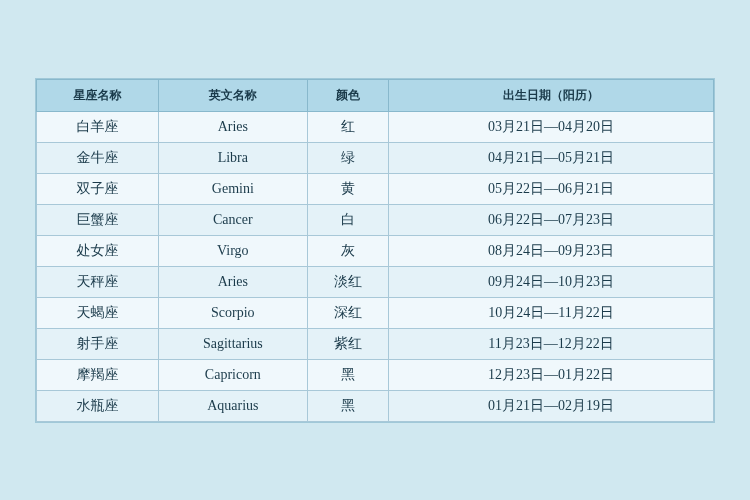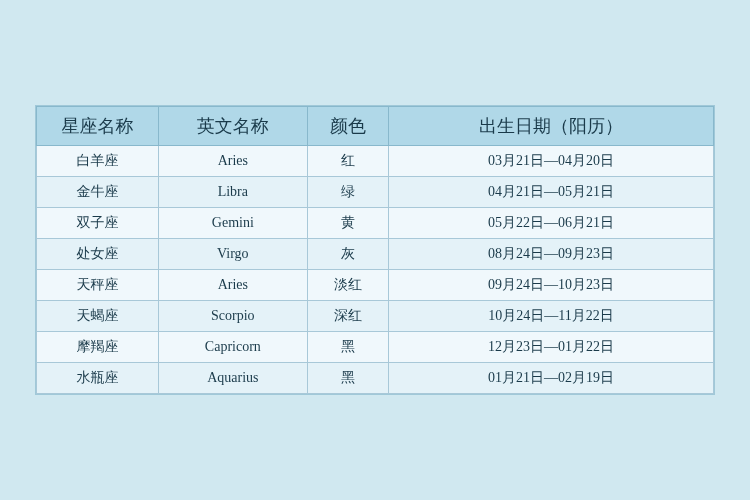--- a/index.html
+++ b/index.html
@@ -28,23 +28,23 @@
     table {
       width: 100%;
       border-collapse: collapse;
     }
 
     thead tr th {
       background-color: #b0d8e8;
       border: 1px solid #88b8cc;
       padding: 7px 14px;
       text-align: center;
-      font-weight: normal;
+      font-weight: bold;
       color: #1a3a4a;
-      font-size: 18px;
+      font-size: 12px;
     }
 
     tbody tr td {
       border: 1px solid #a8c8d8;
       padding: 6px 10px;
       text-align: center;
       color: #1a3a4a;
       font-size: 14px;
       background-color: #f0f8fc;
     }
@@ -88,38 +88,50 @@
           <td>绿</td>
           <td>04月21日—05月21日</td>
         </tr>
         <tr>
           <td>双子座</td>
           <td>Gemini</td>
           <td>黄</td>
           <td>05月22日—06月21日</td>
         </tr>
         <tr>
+          <td>巨蟹座</td>
+          <td>Cancer</td>
+          <td>白</td>
+          <td>06月22日—07月23日</td>
+        </tr>
+        <tr>
           <td>处女座</td>
           <td>Virgo</td>
           <td>灰</td>
           <td>08月24日—09月23日</td>
         </tr>
         <tr>
           <td>天秤座</td>
           <td>Aries</td>
           <td>淡红</td>
           <td>09月24日—10月23日</td>
         </tr>
         <tr>
           <td>天蝎座</td>
           <td>Scorpio</td>
           <td>深红</td>
           <td>10月24日—11月22日</td>
         </tr>
         <tr>
+          <td>射手座</td>
+          <td>Sagittarius</td>
+          <td>紫红</td>
+          <td>11月23日—12月22日</td>
+        </tr>
+        <tr>
           <td>摩羯座</td>
           <td>Capricorn</td>
           <td>黑</td>
           <td>12月23日—01月22日</td>
         </tr>
         <tr>
           <td>水瓶座</td>
           <td>Aquarius</td>
           <td>黑</td>
           <td>01月21日—02月19日</td>

